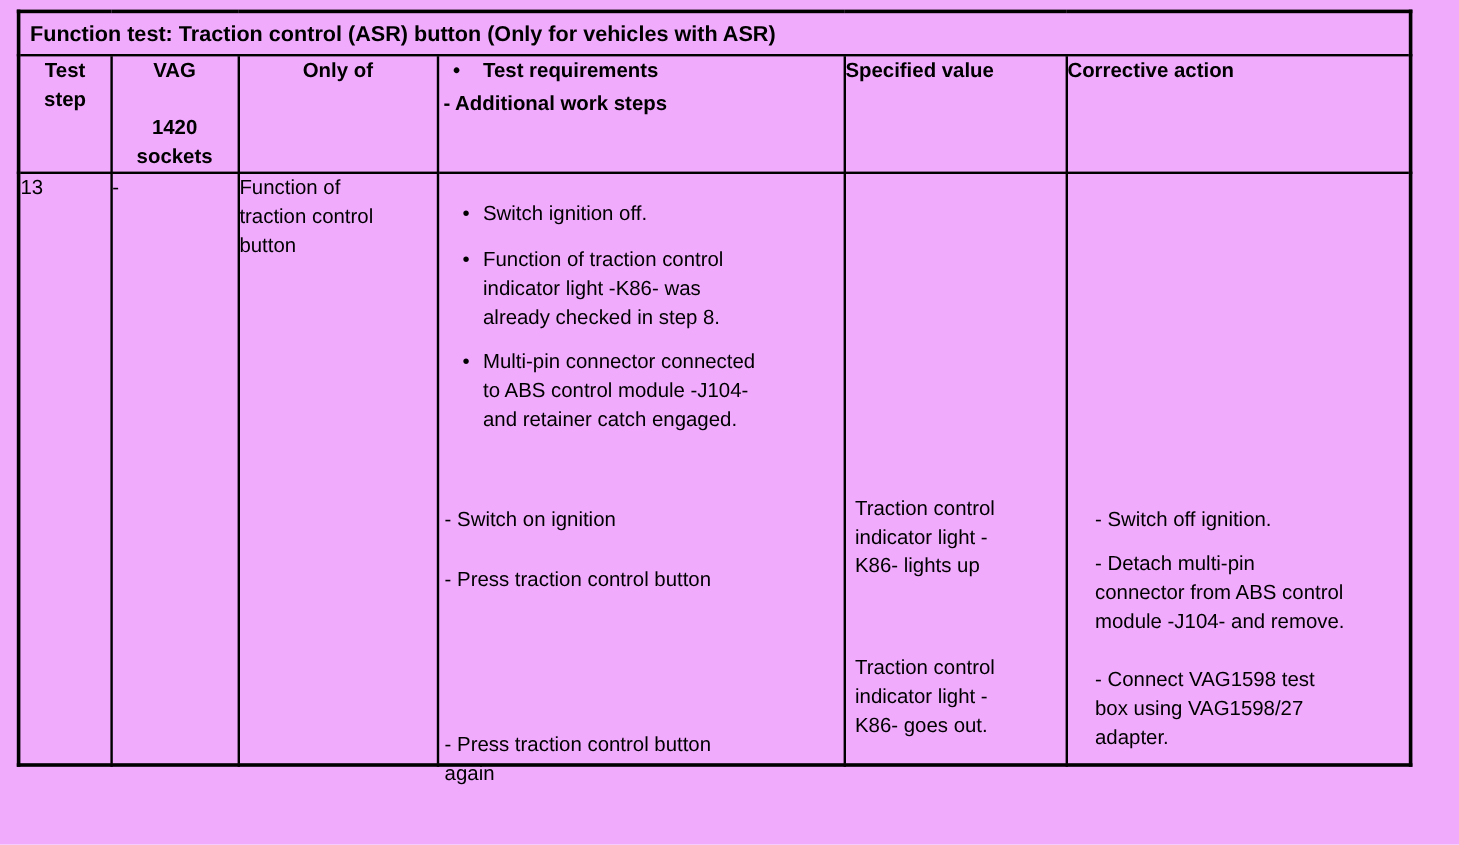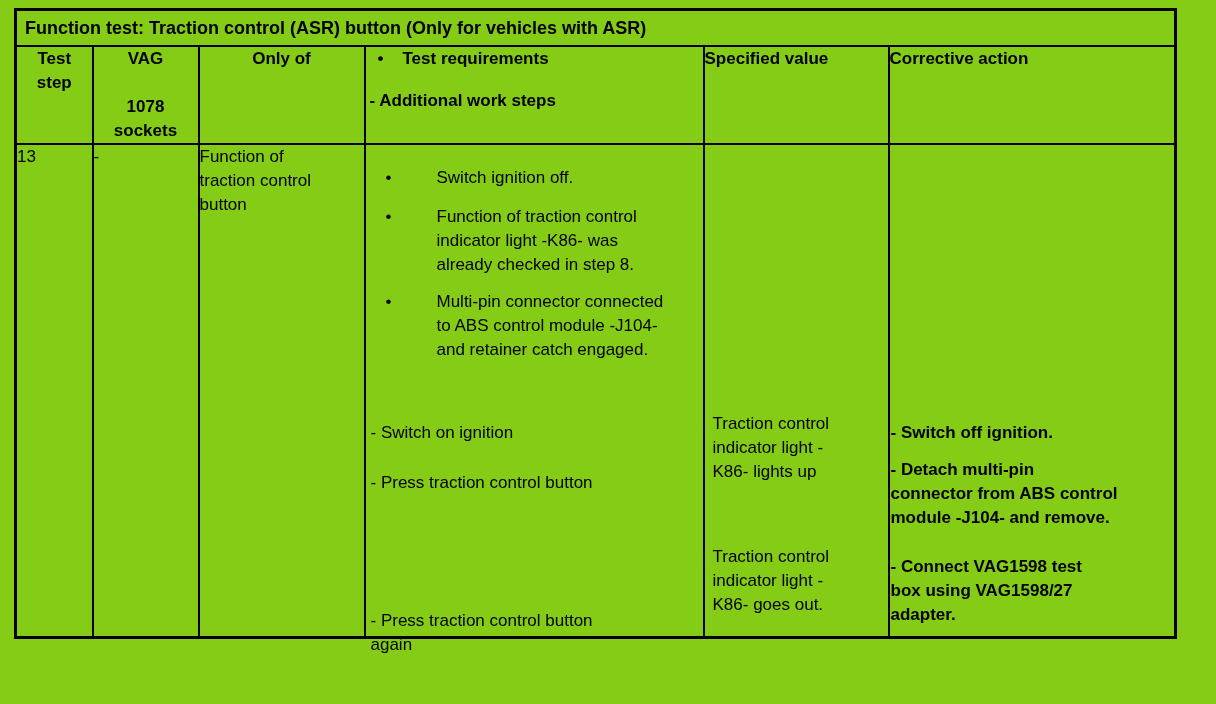--- a/index.html
+++ b/index.html
@@ -4,21 +4,21 @@
 <style>
   * { margin: 0; padding: 0; box-sizing: border-box; }
   html, body {
     width: 1216px; height: 704px;
     background: #ffffff;
     color: #000000;
     font-family: "Liberation Sans", sans-serif;
     font-size: 17px;
     overflow: hidden;
   }
-  .page { position: relative; width: 1216px; height: 704px; background: #84cc16; }
+  .page { position: relative; width: 1216px; height: 704px; background: #f0abfc; }
 
   table.doc-table {
     position: absolute; left: 14px; top: 8px;
     width: 1160px;
     border-collapse: collapse;
     table-layout: fixed;
     border: 3px solid #000000;
   }
   table.doc-table td {
     border: 2px solid #000000;
@@ -35,36 +35,36 @@
     vertical-align: middle;
     padding-left: 8px;
   }
 
   
   tr.header-row td { height: 80px; font-weight: bold; }
   td.h-center { text-align: center; padding-top: 8px; white-space: pre-line; }
   td.h-req { padding-top: 19px; }
   .h-bullet-line { display: flex; padding-left: 12px; }
   .h-bullet-line .bullet { width: 25px; flex: none; }
-  .h-dash-line { padding-left: 4px; margin-top: 18px; }
+  .h-dash-line { padding-left: 4px; margin-top: 4px; }
   td.h-spec { padding: 10px 4px 0 12px; }
   td.h-corr { padding: 10px 4px 0 9px; }
 
   
   tr.body-row td { height: 494px; }
   td.b-step, td.b-vag { padding-top: 8px; }
   td.b-testof { padding: 7px 6px 0 7px; white-space: pre-line; }
   td.b-req, td.b-spec, td.b-corr { position: relative; }
   .item { position: absolute; white-space: pre-line; }
   .bullet-item { display: flex; left: 0; right: 2px; padding-left: 20px; }
   .bullet-item .bullet { width: 17px; flex: none; }
-  .bullet-item .bullet-text { white-space: pre-line; margin-left: 34px; }
+  .bullet-item .bullet-text { white-space: pre-line; }
   .dash-item { left: 5px; right: 2px; margin-top: 48px; }
   td.b-spec .item { left: 8px; right: 4px; }
-  td.b-corr .item { left: 1px; right: 4px; font-weight: bold; }
+  td.b-corr .item { left: 23px; right: 4px; }
 
   
   tr.footer-row td {
     height: 32px;
     vertical-align: middle;
     padding-left: 694px;
     white-space: nowrap;
   }
   .footer-small { font-size: 14px; }
 </style>
@@ -85,21 +85,21 @@
 
       <tr class="title-row">
         <td colspan="6">Function test: Traction control (ASR) button (Only for vehicles with ASR)</td>
       </tr>
 
       <tr class="header-row">
         <td class="h-center">Test
 step</td>
         <td class="h-center">VAG
 
-1078
+1420
 sockets</td>
         <td class="h-center">Only of</td>
         <td class="h-req">
           <div class="h-bullet-line">
             <span class="bullet">•</span>
             <span>Test requirements</span>
           </div>
           <div class="h-dash-line">- Additional work steps</div>
         </td>
         <td class="h-spec">Specified value</td>

